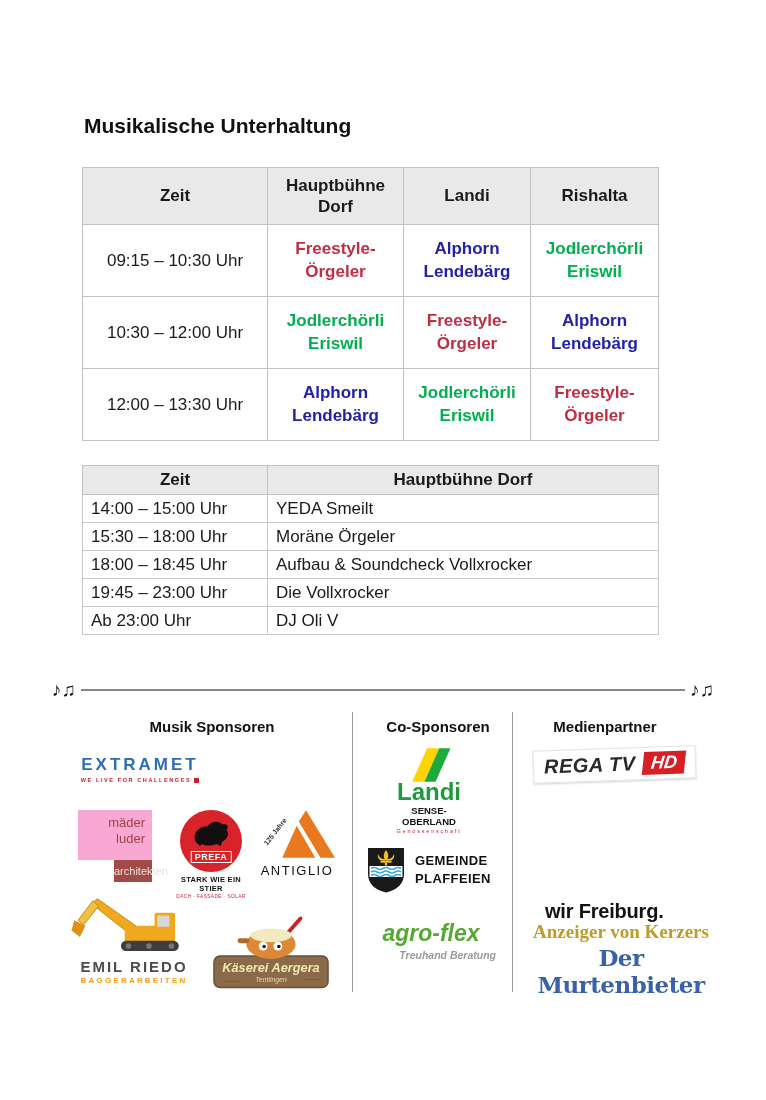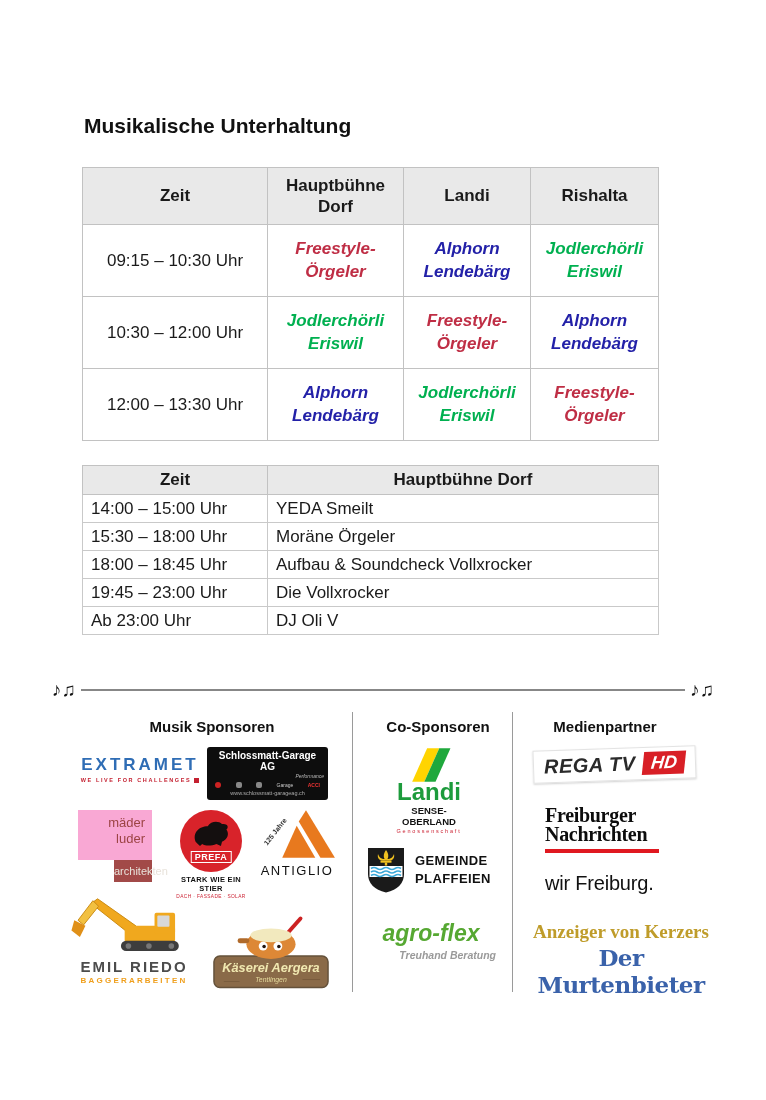--- a/index.html
+++ b/index.html
@@ -5,21 +5,21 @@
   html,body{margin:0;padding:0;background:#fff;}
   body{font-family:"Liberation Sans",sans-serif;color:#1a1a1a;}
   .page{position:relative;width:766px;height:1100px;background:#fff;overflow:hidden;}
 
   .title{position:absolute;left:84px;top:114px;margin:0;font-size:21px;font-weight:bold;color:#111;}
 
   table{border-collapse:collapse;position:absolute;table-layout:fixed;}
   .t1{left:82px;top:167px;width:576px;}
   .t1 th{background:#e9e9e9;border:1px solid #c2c2c2;font-size:17px;font-weight:bold;height:54px;text-align:center;vertical-align:middle;line-height:1.25;}
   .t1 td{border:1px solid #c2c2c2;height:69px;text-align:center;vertical-align:middle;font-size:17px;}
-  .t1 .act{font-weight:bold;line-height:1.3;display:inline-block;max-width:120px;font-style:italic;}
+  .t1 .act{font-weight:bold;line-height:1.3;display:inline-block;max-width:120px;}
   .t1 .time{font-size:17px;}
 
   .t2{left:82px;top:465px;width:576px;}
   .t2 th{background:#e9e9e9;border:1px solid #c2c2c2;font-size:17px;font-weight:bold;height:26px;text-align:center;vertical-align:middle;}
   .t2 td{border:1px solid #c9c9c9;height:27px;font-size:17px;padding:0 8px;text-align:left;vertical-align:middle;}
 
   .sep{position:absolute;left:52px;top:680px;width:662px;display:flex;align-items:center;}
   .note{font-size:19px;line-height:1;color:#111;}
   .sep-line{flex:1;height:2px;background:#878787;margin:0 5px;}
 
@@ -94,21 +94,21 @@
   
   .rega{left:533px;top:748px;width:162px;}
   .rega-inner{display:inline-flex;align-items:center;gap:7px;background:#fff;border:1px solid #e3e3e3;box-shadow:0 1px 2px rgba(0,0,0,.18);padding:4px 10px;transform:rotate(-2deg);}
   .rega-name{font-style:italic;font-weight:900;font-size:20px;color:#2a2a2a;letter-spacing:.5px;white-space:nowrap;}
   .rega-hd{background:#d81f26;color:#fff;font-style:italic;font-weight:900;font-size:18px;padding:1px 8px;transform:skewX(-8deg);}
 
   
   .fn{left:545px;top:806px;width:124px;}
   .fn-line{font-family:"Liberation Serif",serif;font-weight:900;font-size:20px;line-height:.95;color:#0d0d0d;letter-spacing:-.3px;}
   .fn-bar{width:114px;height:4px;background:#e01820;margin-top:5px;}
-  .wirfreiburg{left:545px;top:872px;width:124px;font-weight:normal;font-size:20px;color:#111;letter-spacing:-.2px;}
+  .wirfreiburg{left:545px;top:900px;width:124px;font-weight:bold;font-size:20px;color:#111;letter-spacing:-.2px;}
 
   
   .kerzers{left:528px;top:921px;width:186px;text-align:center;font-family:"Liberation Serif",serif;font-weight:bold;font-size:19px;color:#bf9c2a;}
   .murten{left:536px;top:944px;width:170px;text-align:center;font-family:"DejaVu Serif",serif;font-weight:bold;font-size:23px;color:#3a62aa;letter-spacing:-.5px;}
 </style>
 </head>
 <body>
 
 <div class="page">
 
@@ -199,32 +199,20 @@
   <div class="col-div d2"></div>
 
   <div class="logo extramet">
     <div class="ex-name">EXTRAMET</div>
     <div class="ex-tag">
       <span>WE LIVE FOR CHALLENGES</span>
       <span class="ex-sq"></span>
     </div>
   </div>
 
-  <div class="logo schloss">
-    <div class="sch-name">Schlossmatt-Garage AG</div>
-    <div class="sch-tag">Performance</div>
-    <div class="sch-brands">
-      <span class="sch-dot"></span>
-      <span class="sch-dot gray"></span>
-      <span class="sch-dot gray"></span>
-      <span class="sch-brand">Garage</span>
-      <span class="sch-brand red">ACCI</span>
-    </div>
-    <div class="sch-url">www.schlossmatt-garageag.ch</div>
-  </div>
 
   <div class="logo maeder">
     <div class="ml-top">
       <div>mäder</div>
       <div>luder</div>
     </div>
     <div class="ml-band">architekten</div>
   </div>
 
   <div class="logo prefa">
@@ -317,25 +305,20 @@
     <div class="af-sub">Treuhand Beratung</div>
   </div>
 
   <div class="logo rega">
     <div class="rega-inner">
       <span class="rega-name">REGA TV</span>
       <span class="rega-hd">HD</span>
     </div>
   </div>
 
-  <div class="logo fn">
-    <div class="fn-line">Freiburger</div>
-    <div class="fn-line">Nachrichten</div>
-    <div class="fn-bar"></div>
-  </div>
 
   <div class="logo wirfreiburg">wir Freiburg.</div>
 
   <div class="logo kerzers">Anzeiger von Kerzers</div>
 
   <div class="logo murten">Der Murtenbieter</div>
 
 </div>
 
 </body></html>

